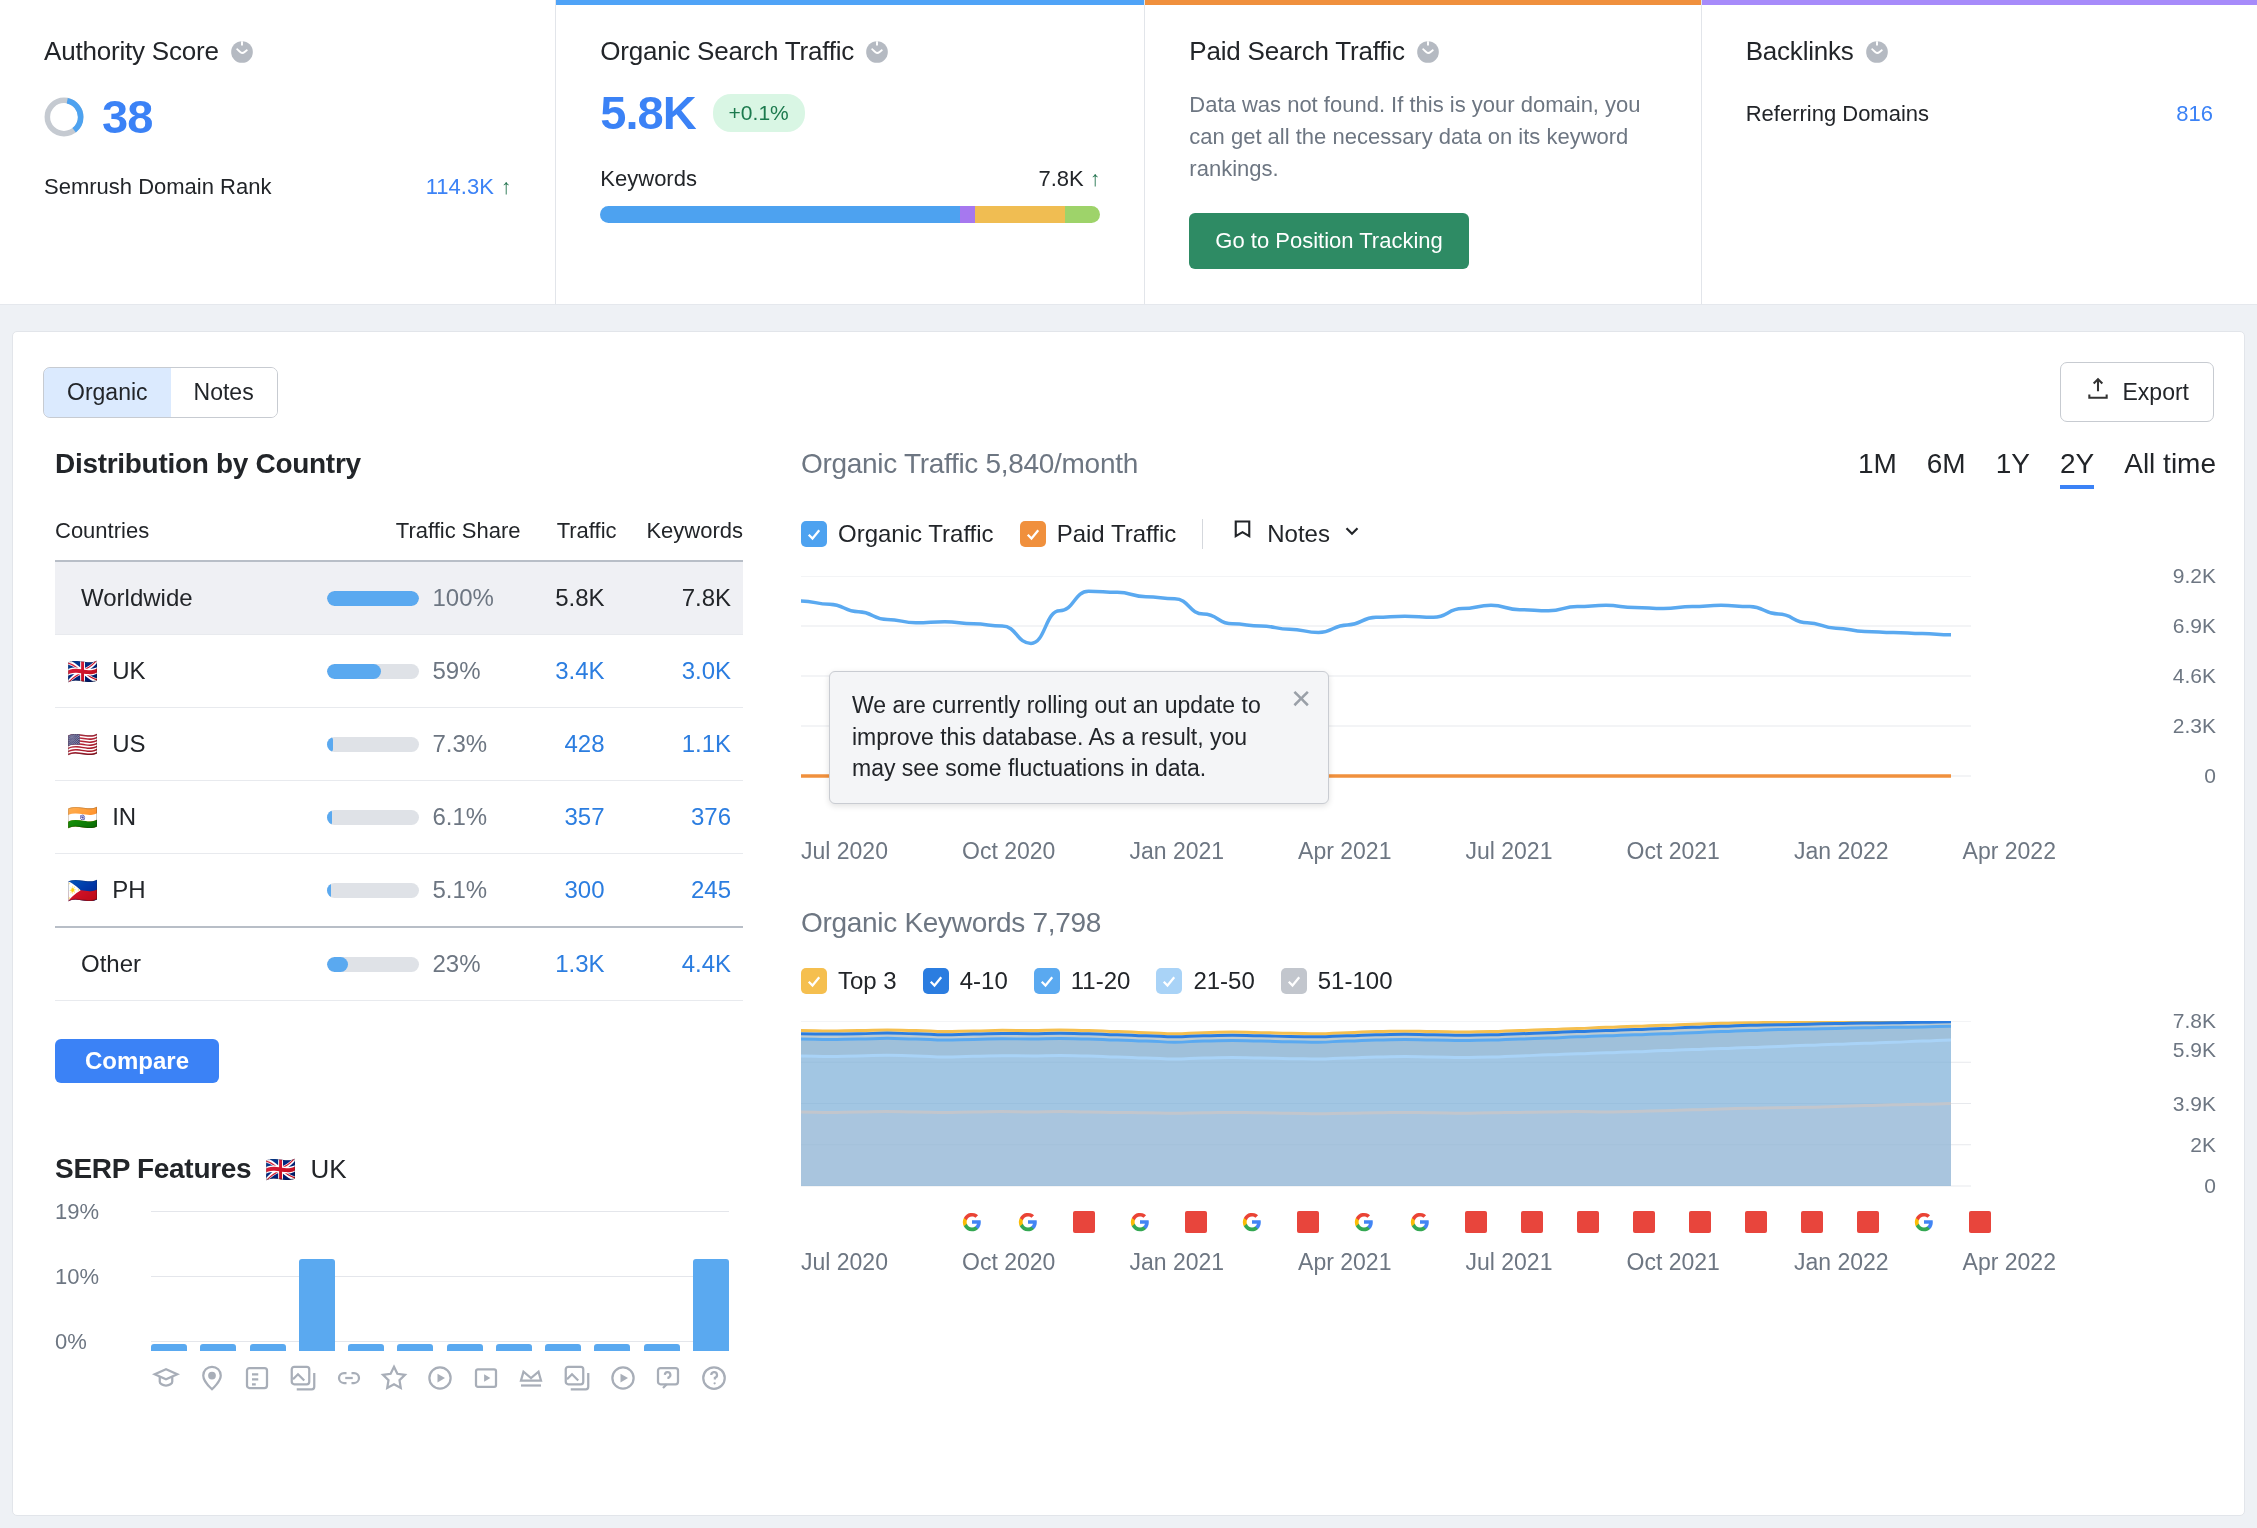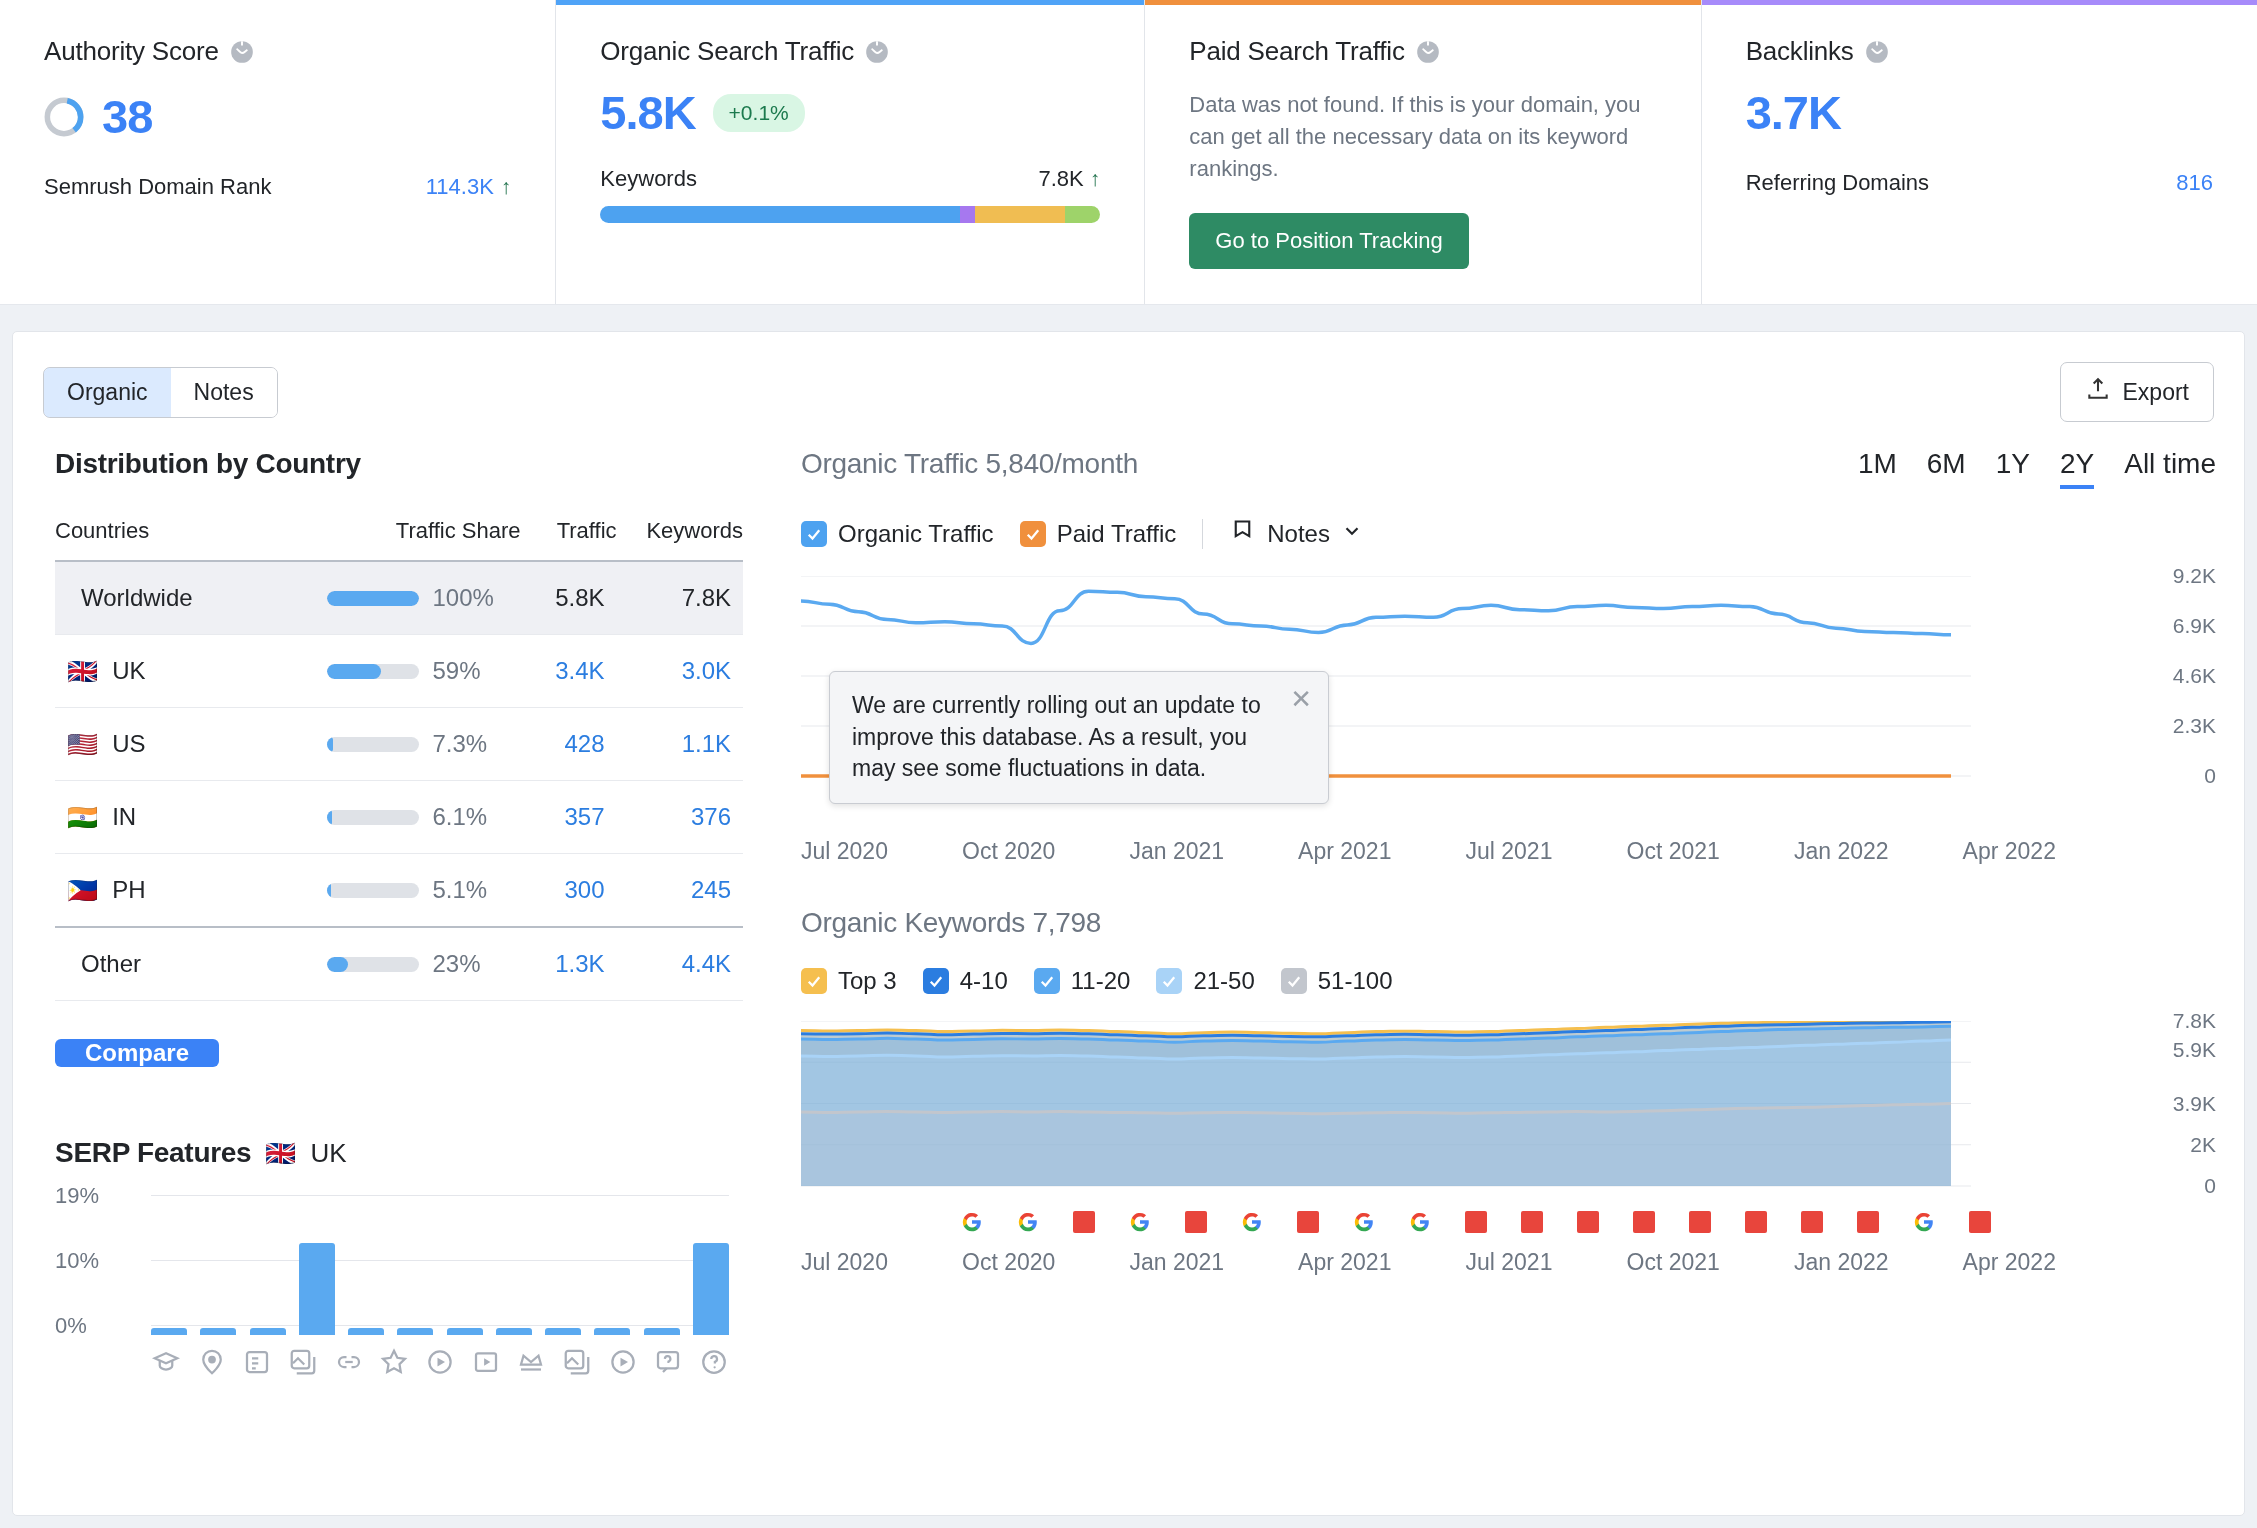--- a/index.html
+++ b/index.html
@@ -60,21 +60,21 @@
   table.ctry td { padding: 22px 12px; text-align: right; }
   table.ctry td.l { text-align: left; }
   .flagname { display: flex; align-items: center; gap: 14px; }
   .flag { font-size: 25px; line-height: 1; }
   .share-cell { display: flex; align-items: center; justify-content: flex-end; gap: 14px; }
   .track { width: 92px; height: 15px; border-radius: 8px; background: #dfe2e7; position: relative; overflow: hidden; flex: none;}
   .track > i { position: absolute; left: 0; top: 0; bottom: 0; background: #5aa9f0; border-radius: 8px; display: block; }
   .pct { color: #6d7682; min-width: 76px; text-align: left; }
   .lnk { color: #2b7de0; }
   .btn-compare { margin-top: 38px; background: #3b82f6; color: #fff; border: none; border-radius: 6px;
-    font-size: 24px; font-weight: bold; padding: 0 30px; font-family: inherit; cursor: pointer; }
+    font-size: 24px; font-weight: bold; padding: 8px 30px; font-family: inherit; cursor: pointer; }
 
   .serp-head { display: flex; align-items: center; gap: 14px; margin-top: 70px; }
   .serp-chart { margin-top: 26px; position: relative; height: 140px; }
   .serp-ylab { position: absolute; left: 0; font-size: 22px; color: #6d7682; }
   .serp-plot { position: absolute; left: 96px; right: 14px; top: 0; bottom: 0; }
   .gridline { position: absolute; left: 0; right: 0; height: 1px; background: #e4e6eb; }
   .bars { position: absolute; left: 0; right: 0; bottom: 0; height: 130px; display: flex; align-items: flex-end;
     justify-content: space-between; }
   .bar { width: 36px; background: #5aa9f0; border-radius: 3px 3px 0 0; }
   .serp-icons { display: flex; justify-content: space-between; margin-top: 12px; margin-left: 96px; margin-right: 14px; }
@@ -189,23 +189,20 @@
   <div class="card accent accent-purple">
     <div class="card-title">
       <span>Backlinks</span>
       <span class="globe">
         <svg viewBox="0 0 24 24">
             <circle cx="12" cy="12" r="10" fill="#b5bac2"></circle>
             <path d="M7 9c2 1 3 4 5 4s3-2 5-3" stroke="#fff" stroke-width="1.8" fill="none"></path>
             <path d="M12 2v4" stroke="#fff" stroke-width="1.8"></path>
           </svg>
       </span>
-    </div>
-    <div class="big-row">
-      <span class="card-big">3.7K</span>
     </div>
     <div class="card-foot">
       <span class="lbl">Referring Domains</span>
       <span class="val">816</span>
     </div>
   </div>
 </div>
 
 <div class="panel">
 

